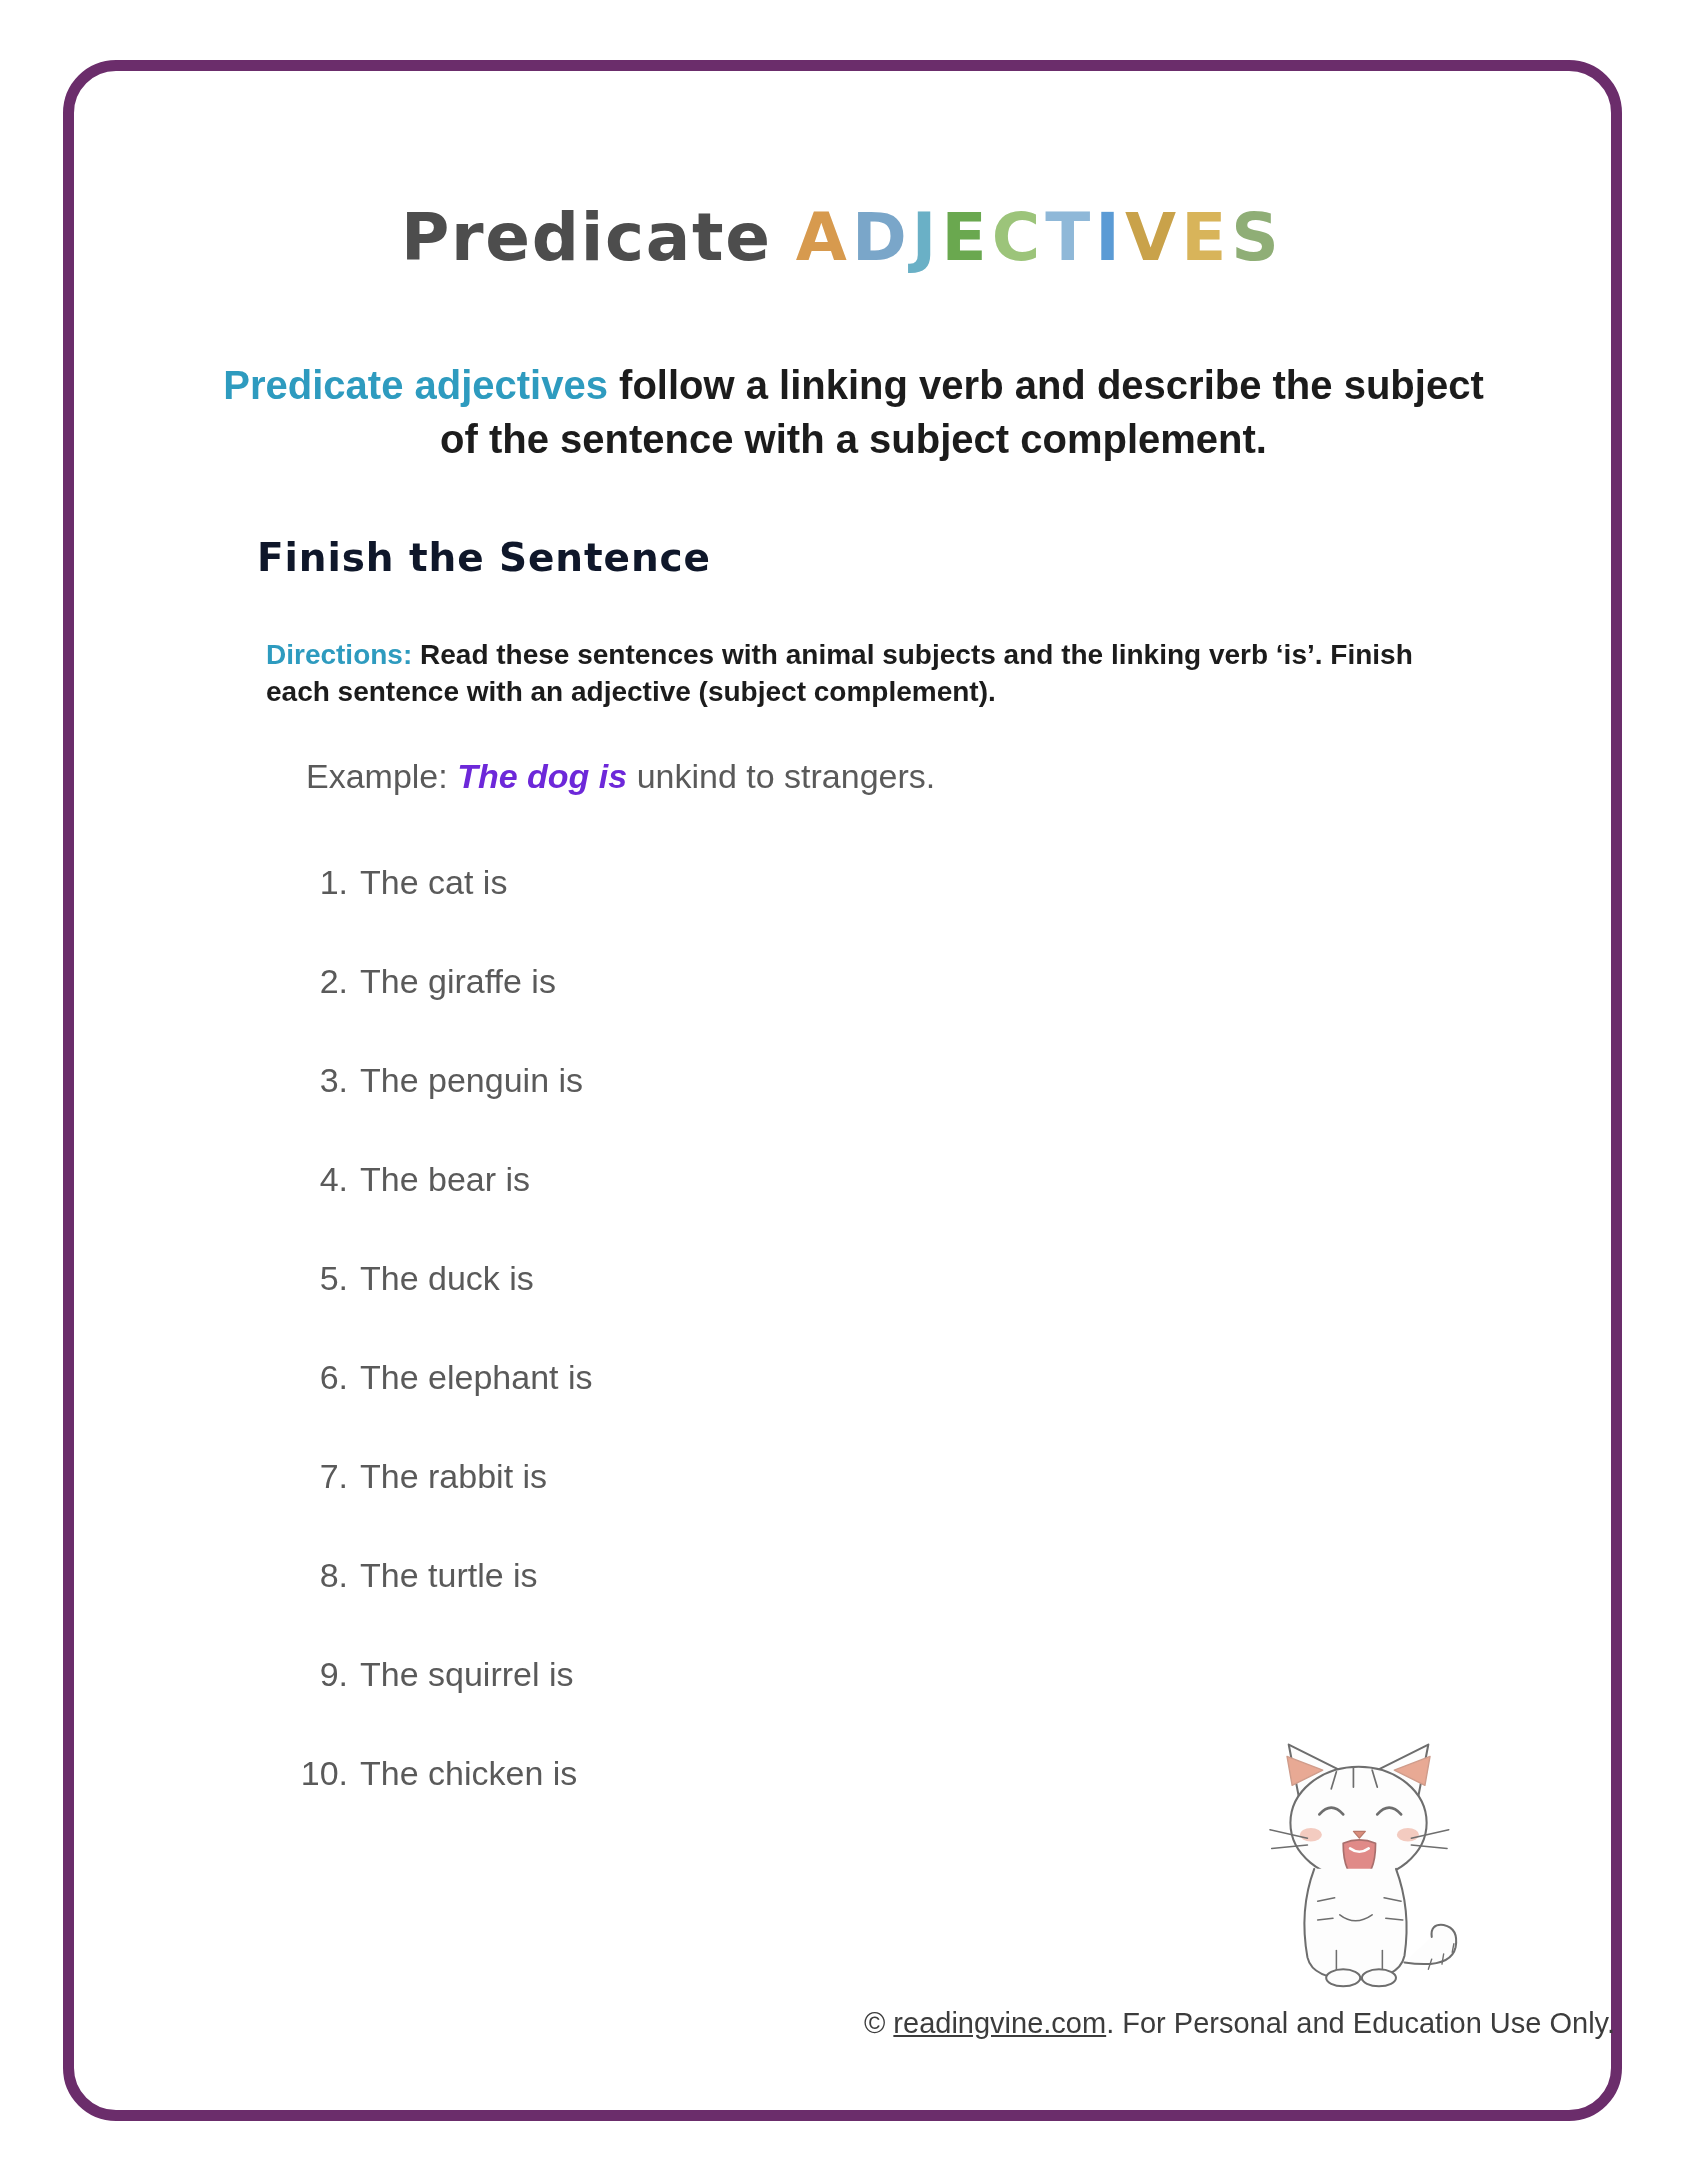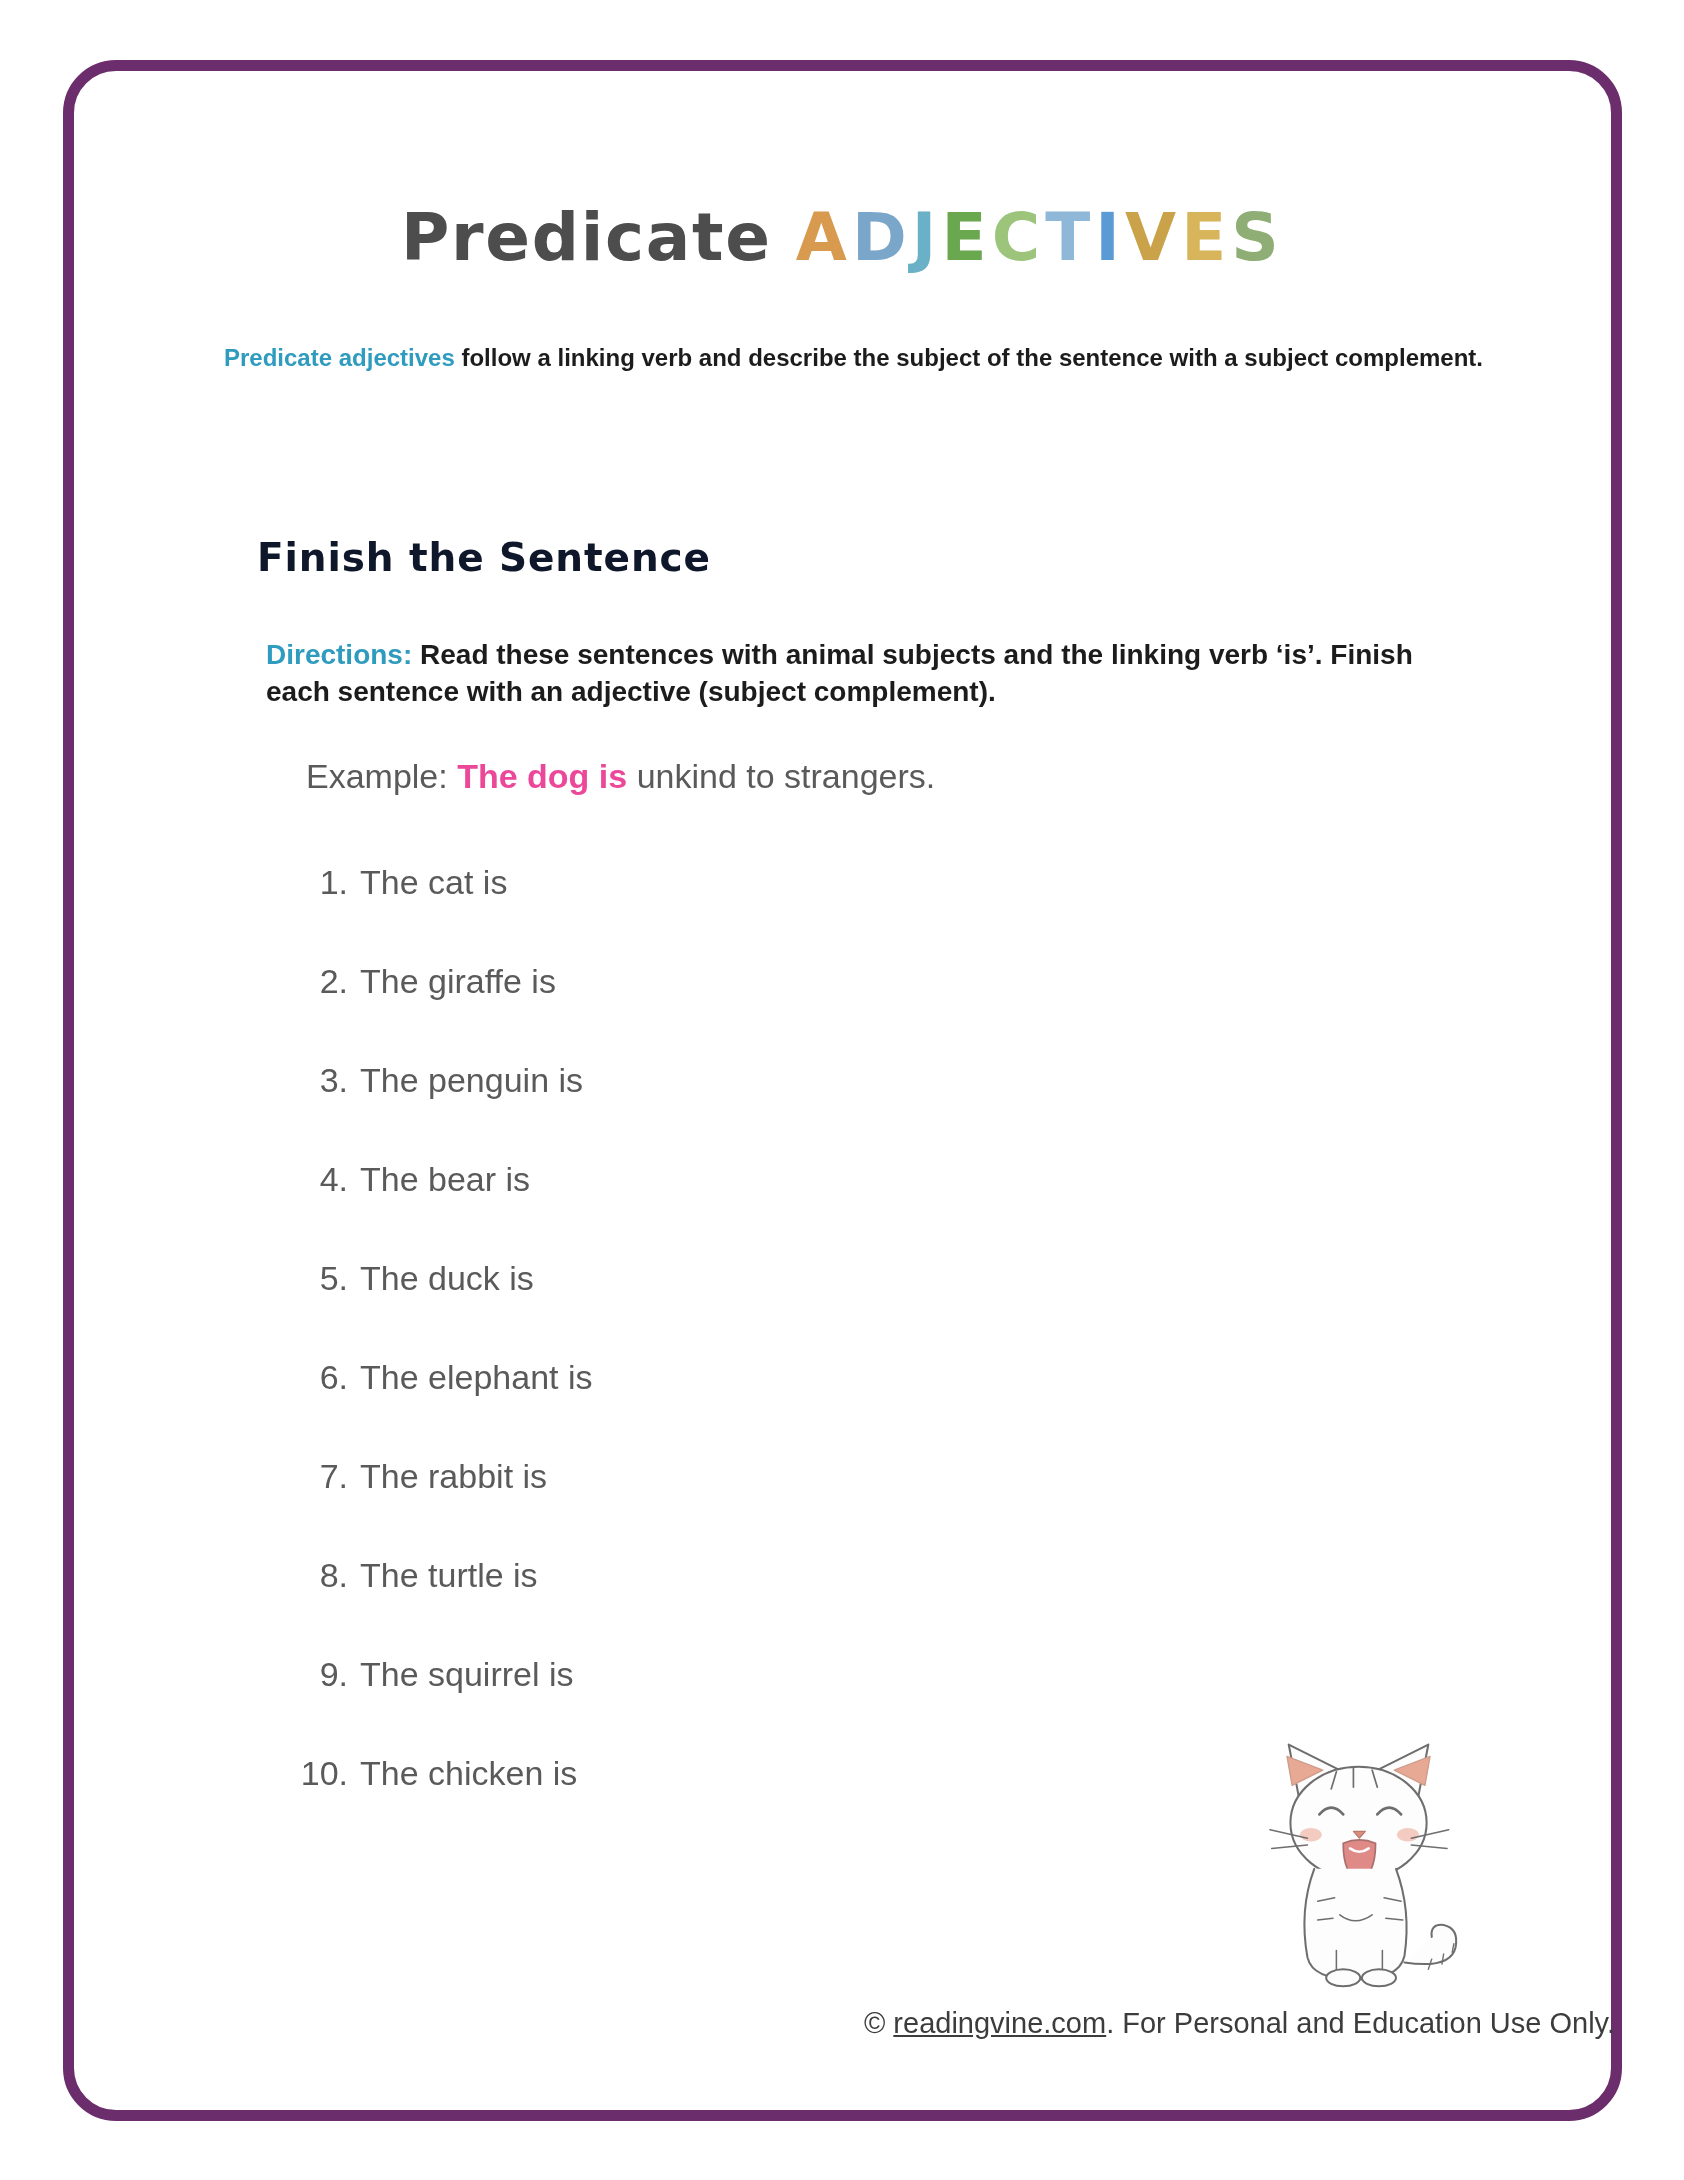--- a/index.html
+++ b/index.html
@@ -54,21 +54,21 @@
   }
   .title .word2 span { display: inline-block; }
 
   
   .intro {
     position: absolute;
     left: 145px;
     top: 247px;
     width: 1269px;
     text-align: center;
-    font-size: 24px;
+    font-size: 40px;
     font-weight: bold;
     line-height: 1.35;
     color: #1c1c1c;
   }
   .intro .hl { color: #2e9bbf; }
 
   
   .section-heading {
     position: absolute;
     left: 183px;
@@ -92,21 +92,21 @@
   .directions .lbl { color: #2e9bbf; text-align: right; }
 
   
   .example {
     position: absolute;
     left: 232px;
     top: 686px;
     font-size: 34px;
     color: #5a5a5a;
   }
-  .example b { color: #ec4899; }
+  .example b { color: #6d28d9; font-style: italic; }
 
   
   .list {
     position: absolute;
     left: 204px;
     top: 784px;
     width: 937px;
   }
   .list-item {
     position: relative;

